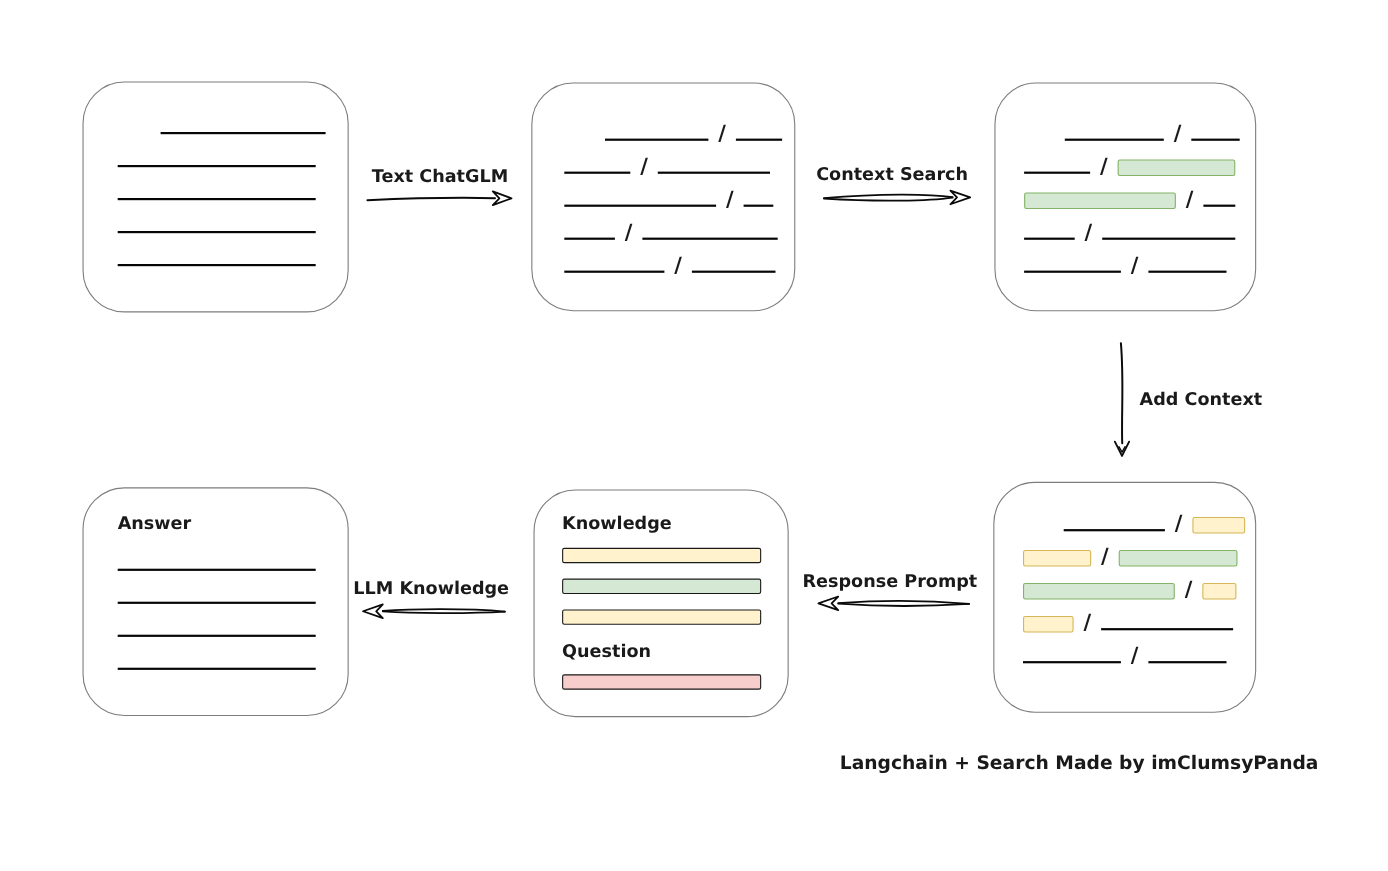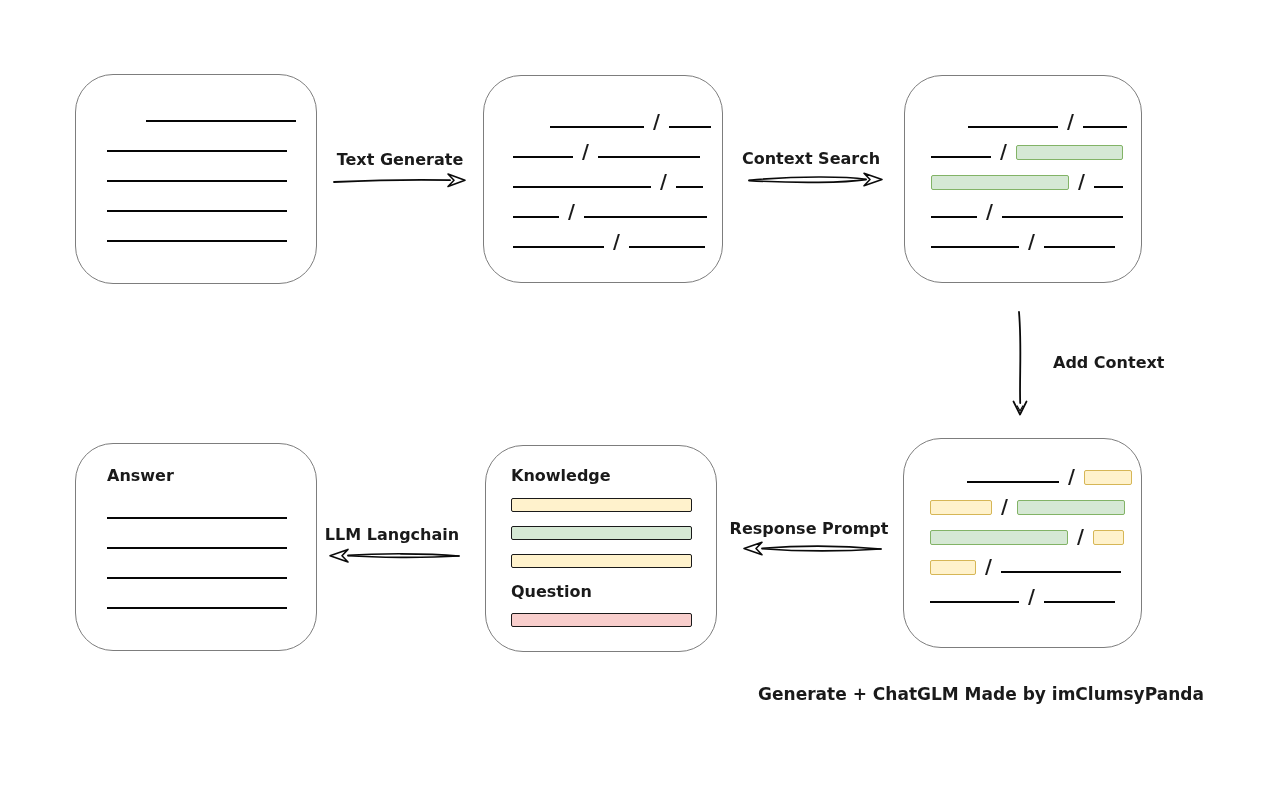--- a/index.html
+++ b/index.html
@@ -186,27 +186,27 @@
         </div>
         <div class="row">
           <div class="seg-line" style="width: 180px;"></div>
         </div>
         <div class="row">
           <div class="seg-line" style="width: 180px;"></div>
         </div>
       </div>
   </div>
 
-  <div class="arrow-label" style="left:400px;top:150px;">Text Generate</div>
+  <div class="arrow-label" style="left:400px;top:150px;">Text ChatGLM</div>
   <div class="arrow-label" style="left:811px;top:149px;">Context Search</div>
-  <div class="arrow-label left-anchored" style="left:1036px;top:353px;margin-left:17px;">Add Context</div>
+  <div class="arrow-label left-anchored" style="left:1036px;top:353px;">Add Context</div>
   <div class="arrow-label" style="left:809px;top:519px;">Response Prompt</div>
-  <div class="arrow-label" style="left:392px;top:525px;">LLM Langchain</div>
-
-  <div id="caption">Generate + ChatGLM Made by imClumsyPanda</div>
+  <div class="arrow-label" style="left:392px;top:525px;">LLM Knowledge</div>
+
+  <div id="caption">Langchain + Search Made by imClumsyPanda</div>
 
   <svg id="arrows-layer" width="1262" height="792" viewBox="0 0 1262 792">
     <g stroke="#0a0a0a" fill="none" stroke-linecap="round" stroke-linejoin="round">
 
       <g>
         <path d="M334,182 C375,180.2 418,179.4 450,180.2" stroke-width="1.8"></path>
         <path d="M448,174 L465,180.3 L448,186.5 L454,180.3 Z" fill="#ffffff" stroke-width="1.6"></path>
       </g>
 
       <g>

